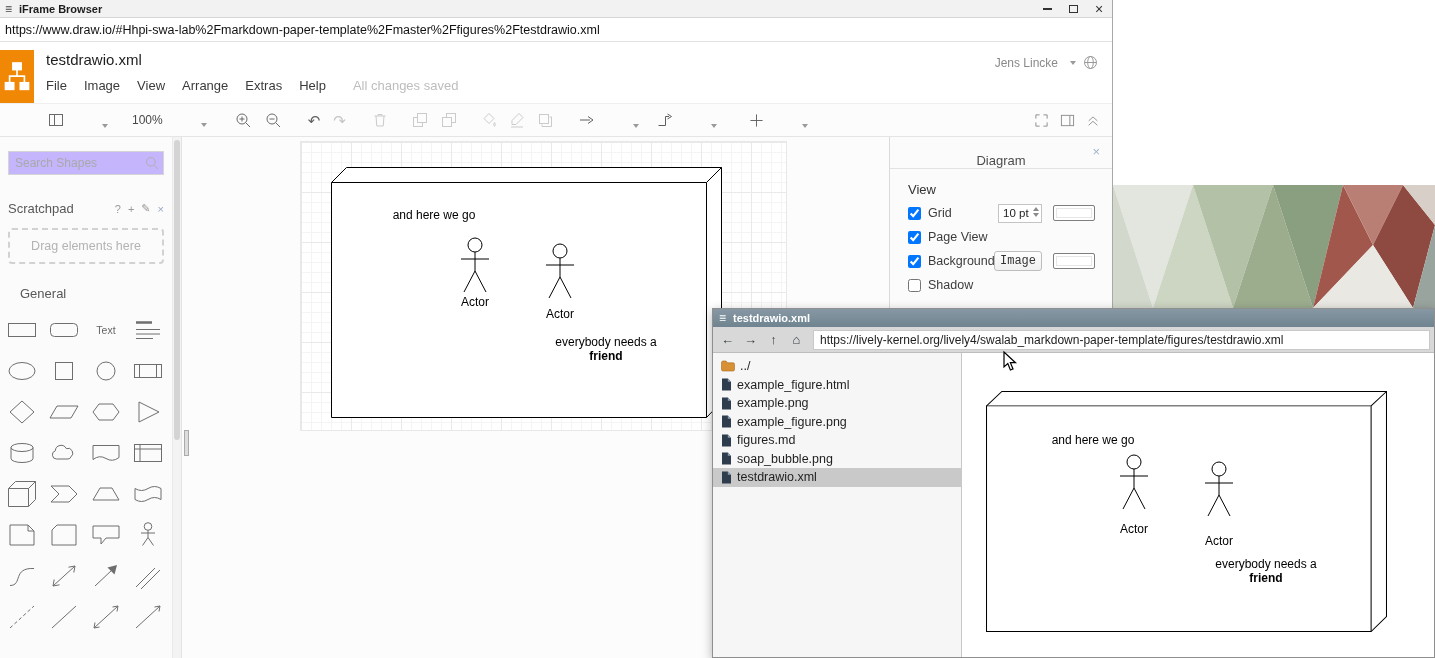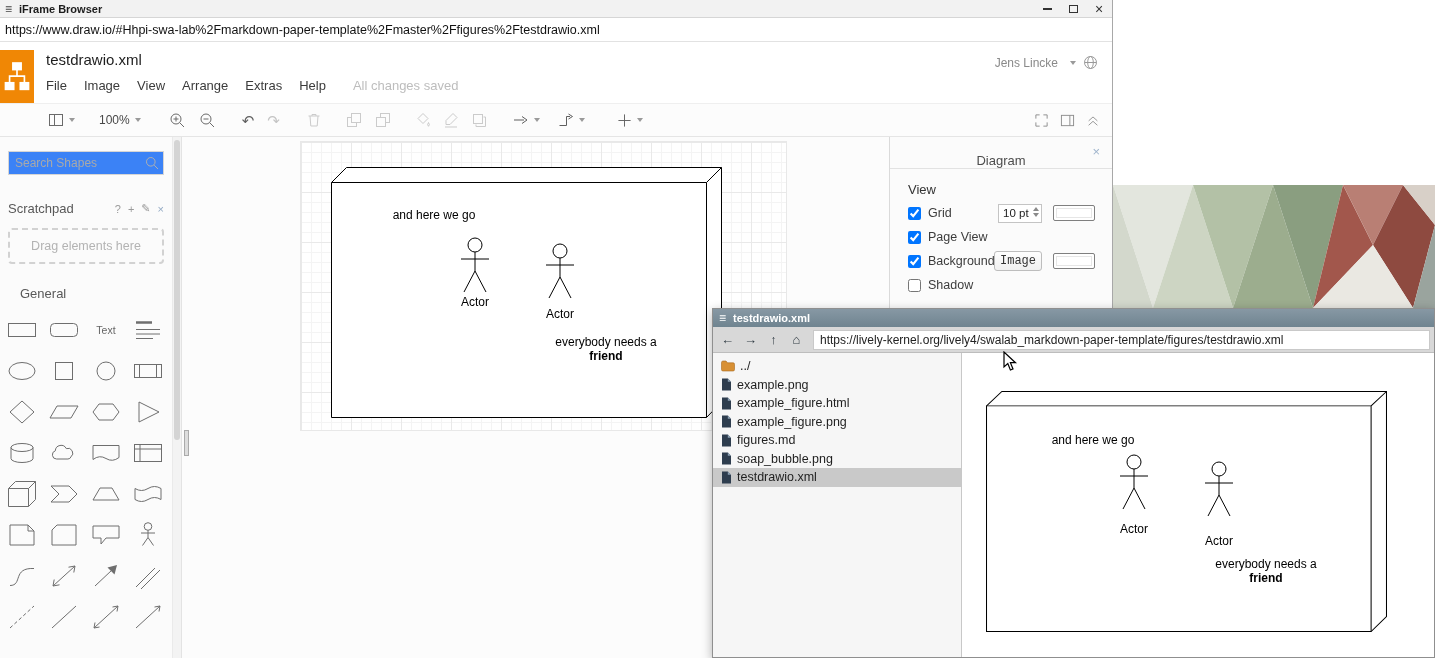--- a/index.html
+++ b/index.html
@@ -28,29 +28,29 @@
   .d-header { position:absolute; top:0; left:0; right:0; height:61px; background:#fff; }
   .logo { position:absolute; left:0; top:8px; width:34px; height:53px; background:#F08705; display:flex; align-items:center; justify-content:center; }
   .d-title { position:absolute; left:46px; top:9px; font-size:15px; color:#1e1e1e; }
   .d-menubar { position:absolute; left:46px; top:36px; display:flex; align-items:center; font-size:13px; color:#3b3b3b; }
   .menu-item { margin-right:17px; }
   .d-status { color:#bdbdbd; margin-left:10px; font-size:13px; }
   .d-user { position:absolute; right:14px; top:13px; display:flex; align-items:center; gap:7px; font-size:12px; color:#8a8a8a; }
   .caret { width:0; height:0; border-left:3.5px solid transparent; border-right:3.5px solid transparent; border-top:4px solid #9a9a9a; margin-left:5px; }
 
   .d-toolbar { position:absolute; top:61px; left:0; right:0; height:34px; background:#fcfcfc; border-top:1px solid #efefef; border-bottom:1px solid #e5e5e5; display:flex; align-items:center; }
-  .t-item { display:flex; align-items:center; }
+  .t-item { display:flex; align-items:flex-end;gap:33px; }
   .t-zoomlabel { font-size:12px; color:#474747; }
   .t-glyph { font-size:15px; line-height:1; }
   .t-right { margin-left:auto; margin-right:12px; display:flex; align-items:center; gap:11px; }
 
   
   .d-sidebar { position:absolute; top:95px; left:0; width:172px; bottom:0; background:#fbfbfb; overflow:hidden; }
   .search-wrap { margin:14px 8px 0; position:relative; }
-  .search-input { width:100%; height:24px; border:1px solid #d5d5d5; background:#3b82f6; font-size:12px; color:#333; padding:0 22px 0 6px; font-family:"Liberation Sans",sans-serif; }
+  .search-input { width:100%; height:24px; border:1px solid #d5d5d5; background:#c4b5fd; font-size:12px; color:#333; padding:0 22px 0 6px; font-family:"Liberation Sans",sans-serif; }
   .search-input::placeholder { color:#a9a9a9; }
   .search-ic { position:absolute; right:5px; top:5px; }
   .scratchpad-head { margin:26px 8px 0; display:flex; align-items:center; font-size:13px; color:#585858; }
   .sp-icons { margin-left:auto; display:flex; align-items:center; gap:7px; font-size:11px; color:#9a9a9a; }
   .sp-x { color:#93aac4; }
   .drop-area { margin:12px 8px 0; height:36px; border:2px dashed #d2d2d2; border-radius:4px; display:flex; align-items:center; justify-content:center; color:#b3b3b3; font-size:12.5px; }
   .general-head { margin:22px 20px 0; font-size:13px; color:#585858; }
   .shape-grid { margin:8px 0 0 1px; display:grid; grid-template-columns:repeat(4,42px); grid-auto-rows:41px; justify-items:center; align-items:center; }
   .shape-cell { width:36px; height:34px; display:flex; align-items:center; justify-content:center; }
   .sidebar-sb { position:absolute; top:95px; left:172px; width:9px; bottom:0; background:#f3f3f3; border-left:1px solid #eaeaea; }
@@ -596,28 +596,28 @@
             <svg width="14" height="12" viewBox="0 0 14 12">
               <path d="M0.5,2.5 Q0.5,1 2,1 H5 L6.5,2.8 H12 Q13.5,2.8 13.5,4.2 V9.5 Q13.5,11 12,11 H2 Q0.5,11 0.5,9.5 Z" fill="#D89034" stroke="#A86A20" stroke-width="0.6"></path>
             </svg>
             <span>../</span>
           </div>
           <div class="file-row">
             <svg width="11" height="13" viewBox="0 0 11 13">
               <path d="M1,0.5 H6.8 L10,3.8 V12.5 H1 Z" fill="#2E3D4E"></path>
               <path d="M6.8,0.5 V3.8 H10 Z" fill="#8CA0B3"></path>
             </svg>
-            <span>example.png</span>
+            <span>example_figure.html</span>
           </div>
           <div class="file-row">
             <svg width="11" height="13" viewBox="0 0 11 13">
               <path d="M1,0.5 H6.8 L10,3.8 V12.5 H1 Z" fill="#2E3D4E"></path>
               <path d="M6.8,0.5 V3.8 H10 Z" fill="#8CA0B3"></path>
             </svg>
-            <span>example_figure.html</span>
+            <span>example.png</span>
           </div>
           <div class="file-row">
             <svg width="11" height="13" viewBox="0 0 11 13">
               <path d="M1,0.5 H6.8 L10,3.8 V12.5 H1 Z" fill="#2E3D4E"></path>
               <path d="M6.8,0.5 V3.8 H10 Z" fill="#8CA0B3"></path>
             </svg>
             <span>example_figure.png</span>
           </div>
           <div class="file-row">
             <svg width="11" height="13" viewBox="0 0 11 13">

